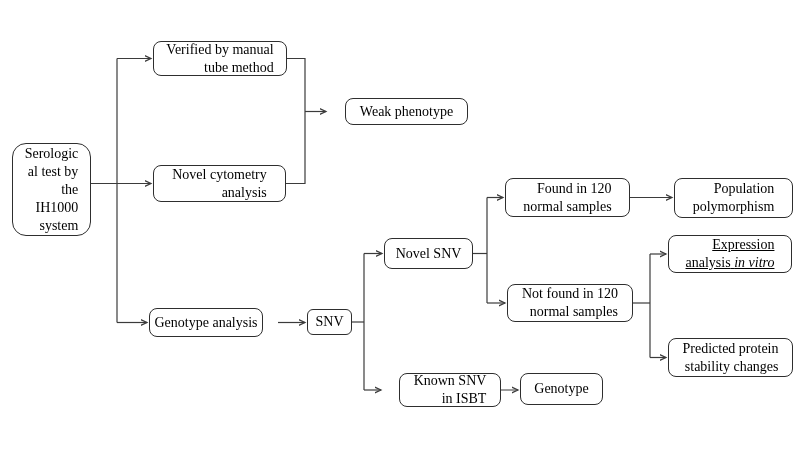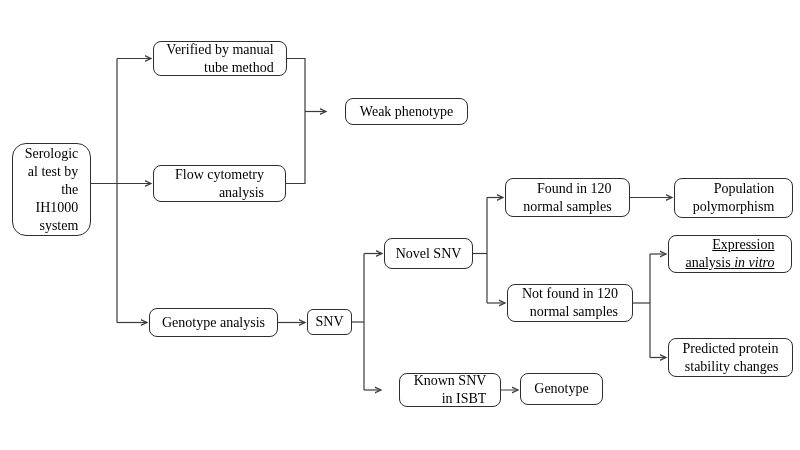--- a/index.html
+++ b/index.html
@@ -31,21 +31,21 @@
     line-height: 18px;
     white-space: pre-line;
     padding: 1px 2px;
   }
   .rich { white-space: normal; text-decoration: underline; }
   
   #n-serologic   { left: 12px;  top: 143px; width: 79px;  height: 93px;  border-radius: 14px; }
   #n-verified    { left: 153px; top: 41px;  width: 134px; height: 35px; }
   #n-flow        { left: 153px; top: 165px; width: 133px; height: 37px; }
   #n-weak        { left: 328px; top: 98px;  width: 123px; height: 27px; margin-left: 17px; }
-  #n-genanalysis { left: 149px; top: 308px; width: 129px; height: 29px; }
+  #n-genanalysis { left: 149px; top: 308px; width: 114px; height: 29px; }
   #n-snv         { left: 307px; top: 309px; width: 45px;  height: 26px; border-radius: 6px; }
   #n-novel       { left: 384px; top: 238px; width: 89px;  height: 31px; }
   #n-found       { left: 505px; top: 178px; width: 125px; height: 39px; }
   #n-population  { left: 674px; top: 178px; width: 119px; height: 40px; }
   #n-notfound    { left: 507px; top: 284px; width: 126px; height: 38px; }
   #n-expression  { left: 668px; top: 235px; width: 124px; height: 38px; }
   #n-predicted   { left: 668px; top: 338px; width: 125px; height: 39px; }
   #n-known       { left: 399px; top: 373px; width: 102px;  height: 34px; }
   #n-genotype    { left: 520px; top: 373px; width: 83px;  height: 32px; }
 </style>
@@ -93,21 +93,21 @@
     </g>
   </svg>
 
   <div class="node" id="n-serologic">Serologic
 al test by
 the
 IH1000
 system</div>
   <div class="node" id="n-verified">Verified by manual
 tube method</div>
-  <div class="node" id="n-flow">Flow cytometry
+  <div class="node" id="n-flow">Novel cytometry
 analysis</div>
   <div class="node" id="n-weak">Weak phenotype</div>
   <div class="node" id="n-genanalysis">Genotype analysis</div>
   <div class="node" id="n-snv">SNV</div>
   <div class="node" id="n-novel">Novel SNV</div>
   <div class="node" id="n-found">Found in 120
 normal samples</div>
   <div class="node" id="n-population">Population
 polymorphism</div>
   <div class="node" id="n-notfound">Not found in 120

